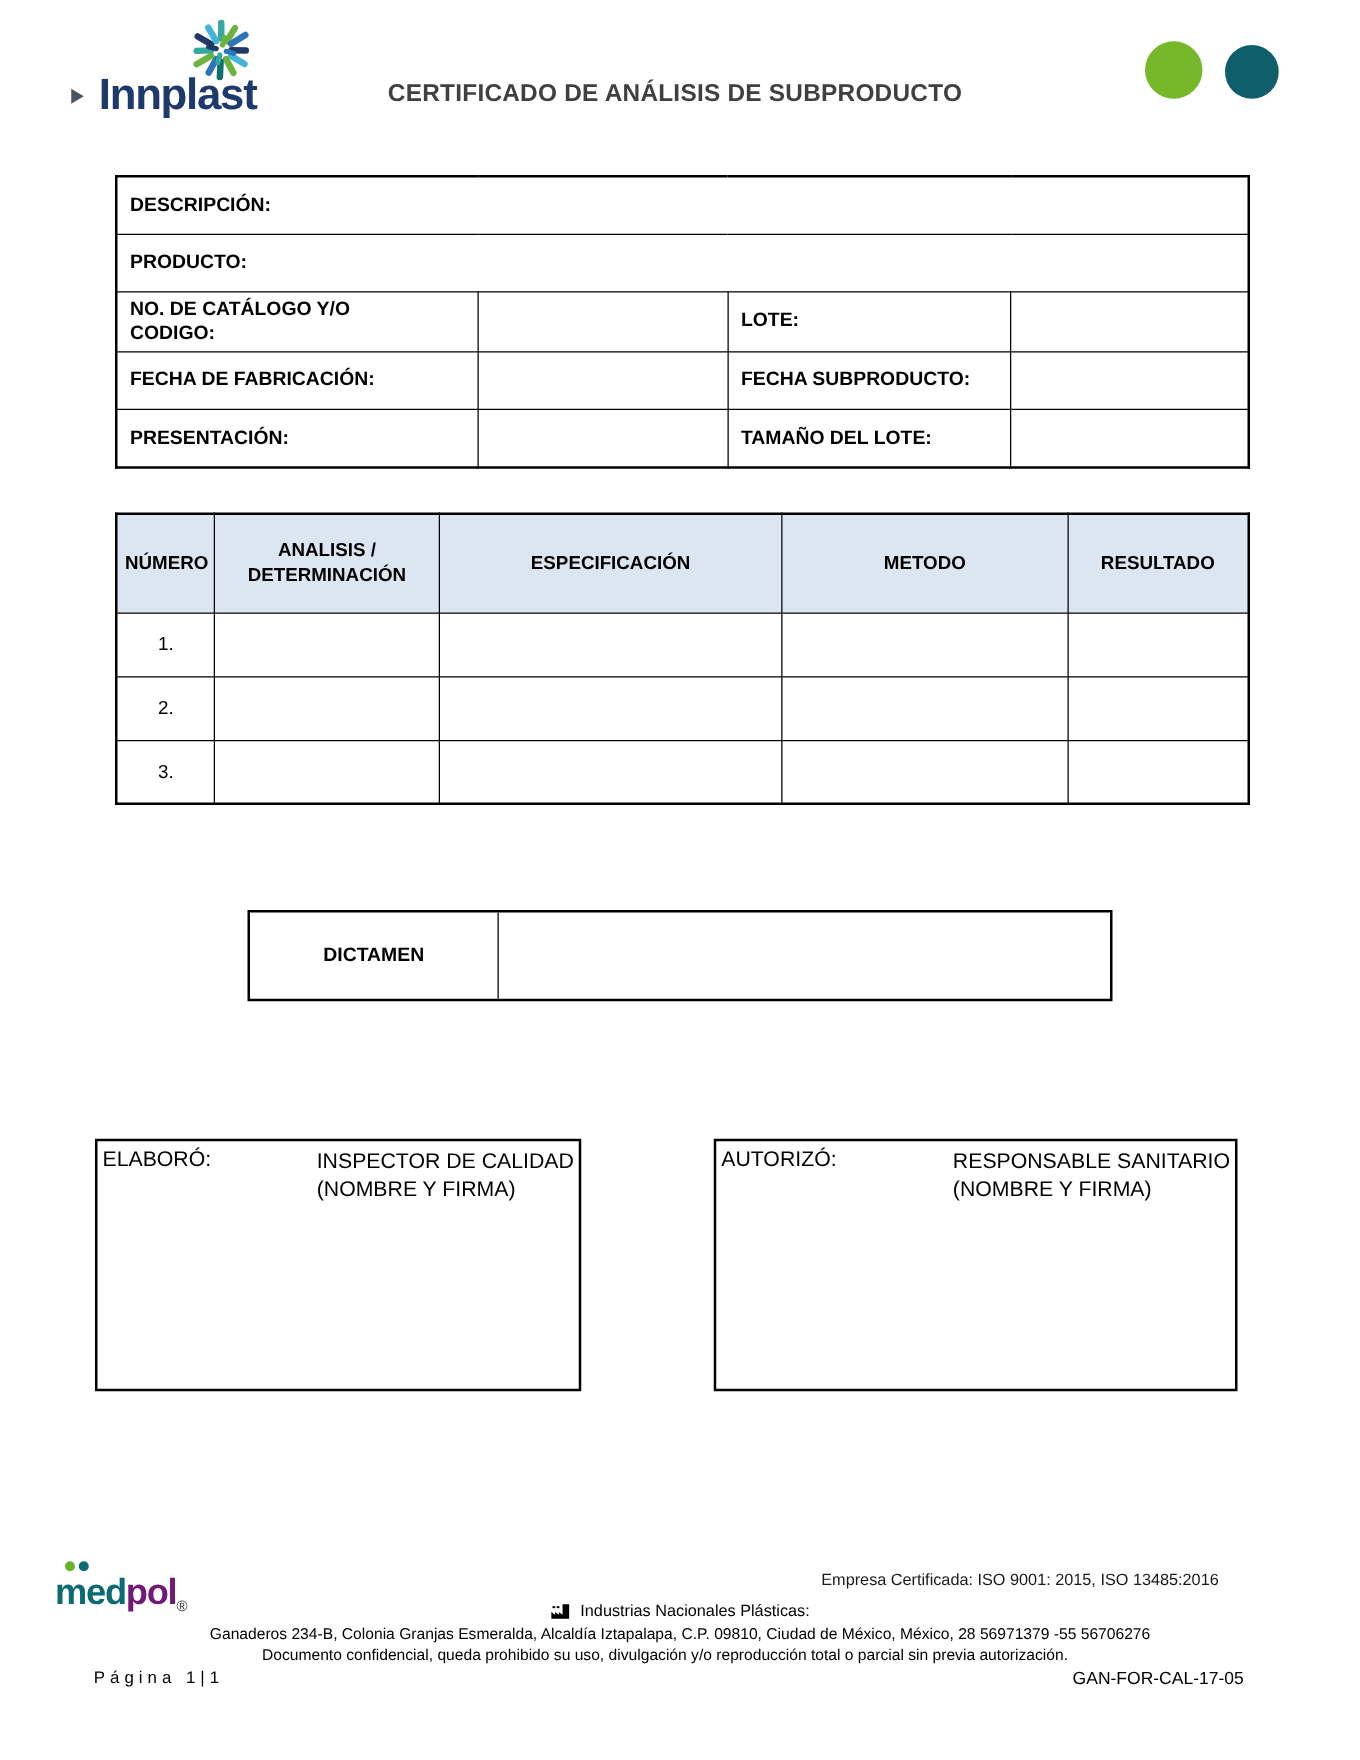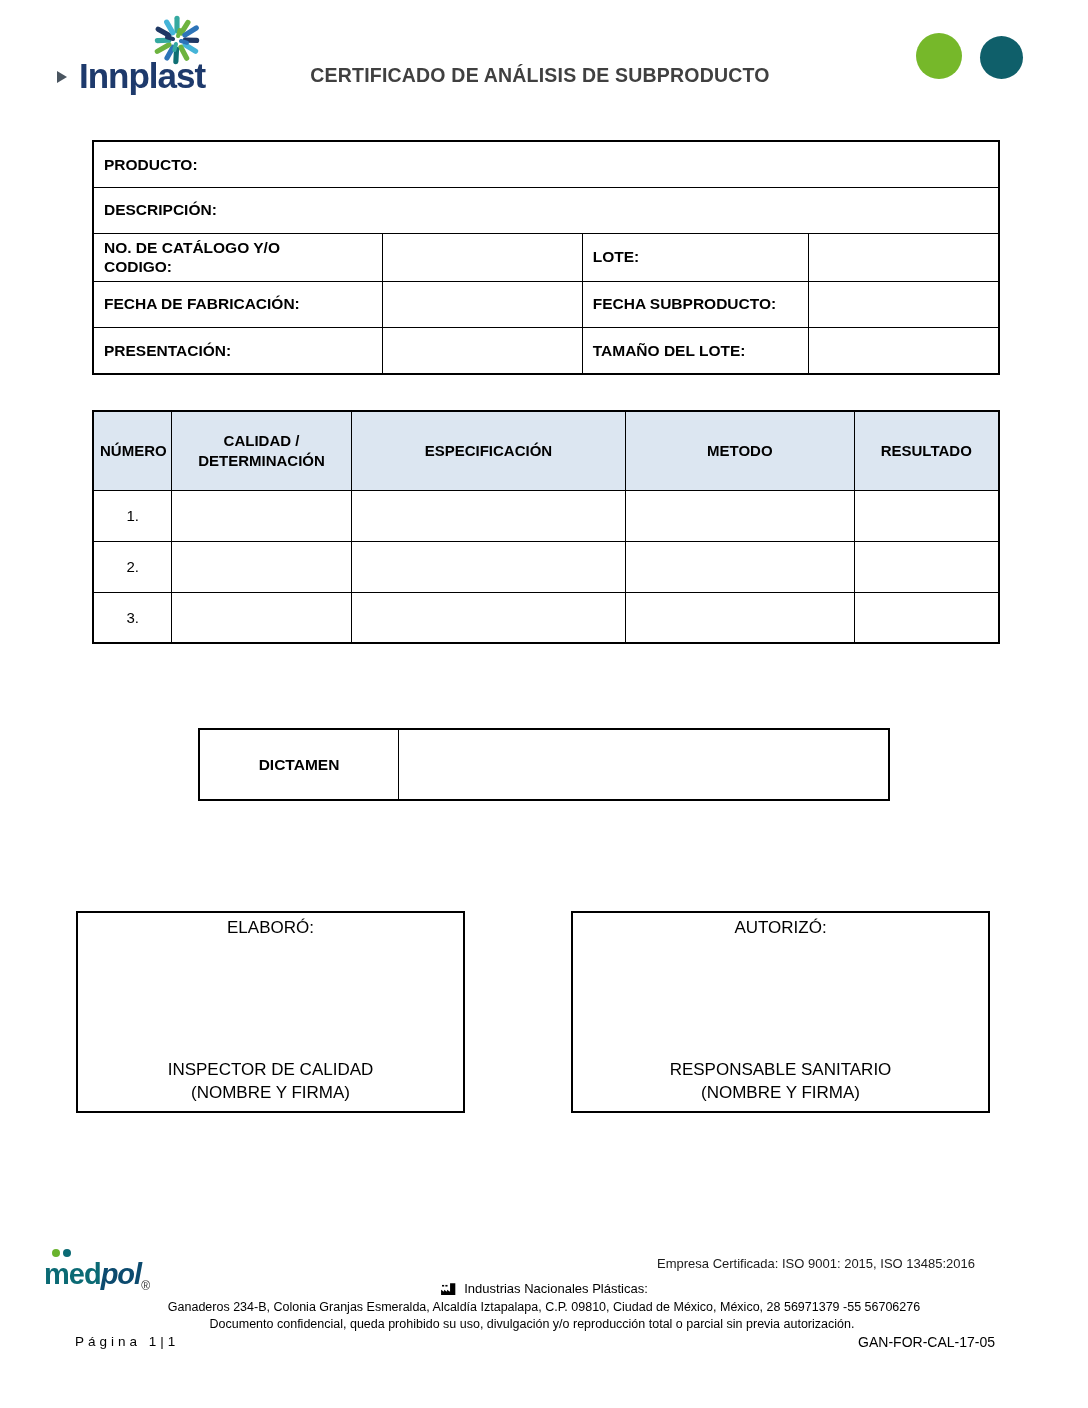--- a/index.html
+++ b/index.html
@@ -53,36 +53,36 @@
   }
   .dictamen .dict-label{
     width:199px; border-right:1.5px solid #000; display:flex; align-items:center; justify-content:center;
     font-weight:bold; font-size:15.5px;
   }
   .dictamen .dict-value{ flex:1; }
 
   
   .sigbox{
     position:absolute; top:911px; height:202px; border:2px solid #000;
-    display:flex; flex-direction:column; justify-content:space-between;
-    text-align:center; font-size:17px; padding:5px 4px 6px 4px;
+    display:flex; justify-content:space-between;
+    text-align:left; font-size:17px; padding:5px 4px 6px 4px;
   }
   .sigbox.left{ left:76px; width:389px; }
   .sigbox.right{ left:571px; width:419px; }
   .sig-role{ line-height:1.35; }
 
   
   .medpol{ position:absolute; left:44px; top:1248px; }
   .medpol .dots{ position:absolute; left:8px; top:1px; display:flex; gap:3px; }
   .medpol .dot{ width:8px; height:8px; border-radius:50%; }
   .medpol .dot.g{ background:#69b32d; }
   .medpol .dot.t{ background:#0b6a74; }
   .medpol .word{ padding-top:10px; font-size:29px; font-weight:bold; letter-spacing:-1px; }
   .medpol .med{ color:#0b6a74; }
-  .medpol .pol{ color:#0c4a6e;font-style:italic; }
+  .medpol .pol{ color:#701a75; }
   .medpol .reg{ font-size:12px; color:#333; font-weight:normal; vertical-align:-6px; }
 
   .cert-line{ position:absolute; right:113px; top:1256px; font-size:13px; color:#1a1a1a; }
   .company-line{ position:absolute; left:0; top:1281px; width:1088px; text-align:center; font-size:13px; }
   .company-line svg{ vertical-align:-3px; margin-right:5px; }
   .address-line{ position:absolute; left:0; top:1300px; width:1088px; text-align:center; font-size:12.5px; }
   .confidential-line{ position:absolute; left:0; top:1317px; width:1064px; text-align:center; font-size:12.5px; }
   .page-number{ position:absolute; left:75px; top:1334px; font-size:13.5px; letter-spacing:4px; }
   .doc-code{ position:absolute; right:93px; top:1334px; font-size:14px; }
 </style>
@@ -124,27 +124,27 @@
   <table class="t1">
     <colgroup>
         <col style="width:32%">
         <col style="width:22%">
         <col style="width:25%">
         <col style="width:21%">
       </colgroup>
     <tbody>
         <tr class="h46">
       <td colspan="4">
-        <span class="lbl">PRODUCTO:</span>
+        <span class="lbl">DESCRIPCIÓN:</span>
         <span></span>
       </td>
     </tr>
     <tr class="h46">
       <td colspan="4">
-        <span class="lbl">DESCRIPCIÓN:</span>
+        <span class="lbl">PRODUCTO:</span>
         <span></span>
       </td>
     </tr>
     <tr class="h48">
       <td><span class="lbl narrow">NO. DE CATÁLOGO Y/O CODIGO:</span></td>
       <td></td>
       <td><span class="lbl">LOTE:</span></td>
       <td></td>
     </tr>
     <tr class="h46">
@@ -166,21 +166,21 @@
     <colgroup>
         <col style="width:8.7%">
         <col style="width:19.8%">
         <col style="width:30.3%">
         <col style="width:25.2%">
         <col style="width:16%">
       </colgroup>
     <tbody>
         <tr>
       <th>NÚMERO</th>
-      <th>CALIDAD / DETERMINACIÓN</th>
+      <th>ANALISIS / DETERMINACIÓN</th>
       <th>ESPECIFICACIÓN</th>
       <th>METODO</th>
       <th>RESULTADO</th>
     </tr>
     <tr>
       <td class="num">1.</td>
       <td></td>
       <td></td>
       <td></td>
       <td></td>

